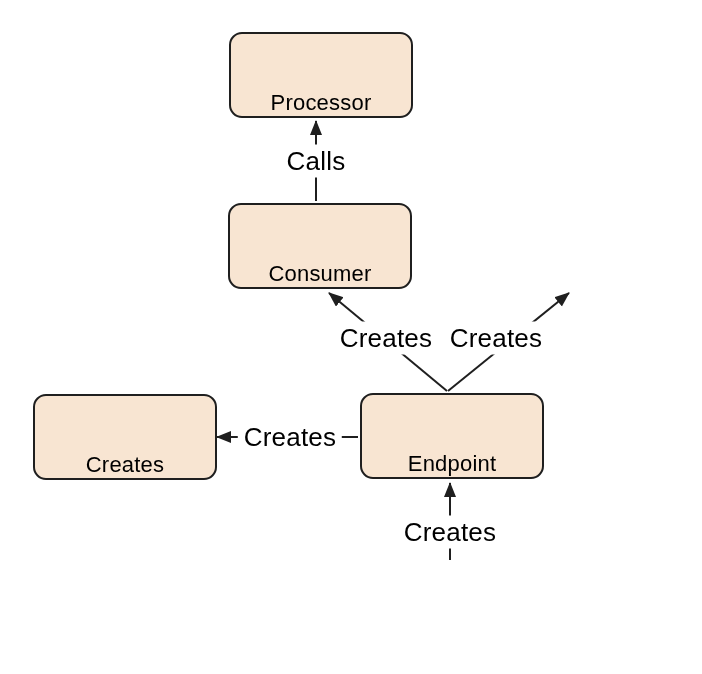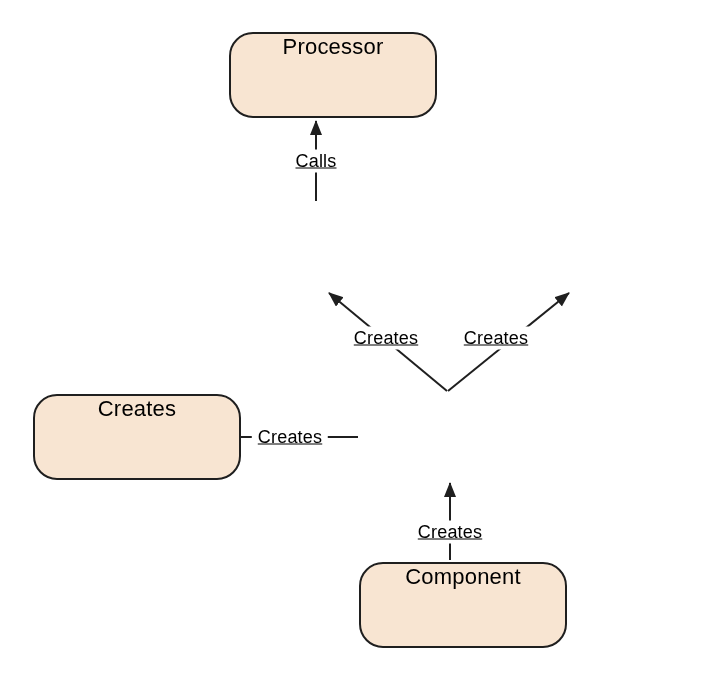--- a/index.html
+++ b/index.html
@@ -21,50 +21,49 @@
     top: 0;
     width: 702px;
     height: 674px;
   }
   .edges-svg line {
     stroke: var(--line, #1f1f1f);
     stroke-width: 2;
   }
   .node {
     position: absolute;
-    width: 208px;
+    width: 184px;
     height: 86px;
     box-sizing: border-box;
     background: var(--node-fill, #f8e5d2);
     border: 2px solid var(--node-border, #1f1f1f);
-    border-radius: 24px;
+    border-radius: 13px;
     display: flex;
-    align-items: flex-start;
+    align-items: flex-end;
     justify-content: center;
     font-size: 22px;
     color: var(--text, #000000);
     letter-spacing: 0.2px;
   }
   .node-processor { left: 229px; top: 32px; }
   .node-consumer  { left: 228px; top: 203px; }
   .node-producer  { left: 493px; top: 204px; }
   .node-exchange  { left: 33px;  top: 394px; }
   .node-endpoint  { left: 360px; top: 393px; }
   .node-component { left: 359px; top: 562px; }
 
   .edge-label {
     position: absolute;
     transform: translate(-50%, -50%);
     background: var(--background, #ffffff);
     padding: 1px 6px;
-    font-size: 18px;
+    font-size: 26px;
     color: var(--text, #000000);
     white-space: nowrap;
     letter-spacing: 0.2px;
-    text-decoration: underline;
   }
   .label-calls             { left: 316px; top: 161px; }
   .label-creates-consumer  { left: 386px; top: 338px; }
   .label-creates-producer  { left: 496px; top: 338px; }
   .label-creates-exchange  { left: 290px; top: 437px; }
   .label-creates-component { left: 450px; top: 532px; }
 </style>
 </head>
 <body>
 
@@ -79,25 +78,28 @@
     <line x1="316" y1="201" x2="316" y2="121" marker-end="url(#arrowhead)"></line>
     <line x1="447" y1="391" x2="329" y2="293" marker-end="url(#arrowhead)"></line>
     <line x1="448" y1="391" x2="569" y2="293" marker-end="url(#arrowhead)"></line>
     <line x1="358" y1="437" x2="217" y2="437" marker-end="url(#arrowhead)"></line>
     <line x1="450" y1="560" x2="450" y2="483" marker-end="url(#arrowhead)"></line>
   </svg>
 
   <div class="node node-processor">
     <span>Processor</span>
   </div>
+  <div class="node node-consumer">
+    <span>Consumer</span>
+  </div>
   <div class="node node-exchange">
     <span>Creates</span>
   </div>
-  <div class="node node-component">
-    <span>Component</span>
+  <div class="node node-endpoint">
+    <span>Endpoint</span>
   </div>
 
   <span class="edge-label label-calls">Calls</span>
   <span class="edge-label label-creates-consumer">Creates</span>
   <span class="edge-label label-creates-producer">Creates</span>
   <span class="edge-label label-creates-exchange">Creates</span>
   <span class="edge-label label-creates-component">Creates</span>
 
 </div>
 

